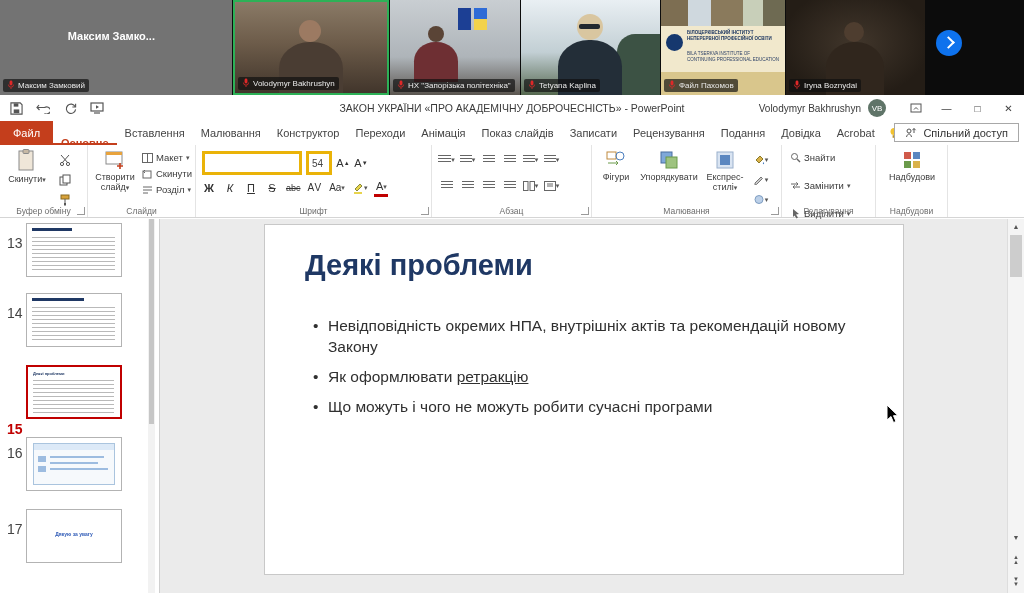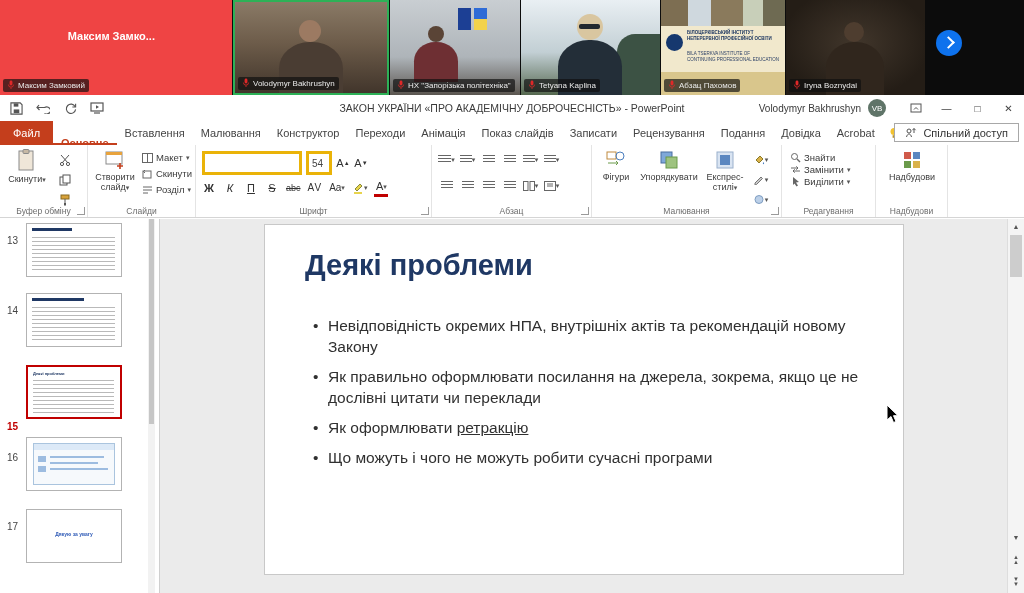--- a/index.html
+++ b/index.html
@@ -2,21 +2,21 @@
 <html><head>
 <meta charset="utf-8">
 <style>
   html,body{margin:0;padding:0;background:#000;}
   .screen{position:relative;width:1024px;height:593px;background:#fff;overflow:hidden;
           font-family:"Liberation Sans",sans-serif;color:#333;}
 
   
   .zoom-strip{position:absolute;left:0;top:0;width:1024px;height:95px;background:#0c0c0c;}
   .tile{position:absolute;top:0;height:95px;overflow:hidden;box-sizing:border-box;background:#1a1a1a;}
-  .tile-host{left:0;width:232px;background:#ef4444;}
+  .tile-host{left:0;width:232px;background:#737373;}
   .host-center{position:absolute;left:48%;top:30px;transform:translateX(-50%);color:#fff;
                font-size:11px;font-weight:bold;white-space:nowrap;}
   .nametag{position:absolute;left:3px;bottom:3px;display:flex;align-items:center;gap:3px;
            background:rgba(15,15,15,.68);color:#e9e9e9;font-size:8px;padding:1px 4px 2px;
            border-radius:2px;white-space:nowrap;max-width:95%;overflow:hidden;}
   .mic-ic{width:8px;height:10px;flex:0 0 auto;}
   .v1{left:233px;width:156px;border:2px solid #2db157;background:linear-gradient(180deg,#8a7a66 0%,#6d5c4a 45%,#41352b 100%);}
   .v2{left:390px;width:130px;background:linear-gradient(180deg,#c9ced2 0%,#aeb4b9 60%,#5b5650 100%);}
   .v3{left:521px;width:139px;background:linear-gradient(180deg,#e9eff3 0%,#c2cfd4 55%,#55684f 100%);}
   .v4{left:661px;width:124px;background:#e8d9a4;}
@@ -77,21 +77,21 @@
       repeating-linear-gradient(to bottom,#666 0 1px,transparent 1px 3px);}
   .fontbox{box-sizing:border-box;border:3px solid #eab308;height:19px;font-size:10px;color:#444;
            background:#fff;padding:9px 3px;font-family:"Liberation Sans",sans-serif;}
   .fbtn{display:inline-flex;align-items:center;justify-content:center;min-width:14px;height:16px;
         font-size:11px;cursor:pointer;color:#333;}
 
   
   .main{position:absolute;left:0;top:219px;width:1024px;height:374px;background:#ebebeb;}
   .thumbs{position:absolute;left:0;top:0;width:160px;height:374px;background:#fff;
           border-right:1px solid #cfcfcf;box-sizing:border-box;}
-  .thumb-num{position:absolute;left:7px;font-size:10px;color:#444;text-align:center;}
+  .thumb-num{position:absolute;left:7px;font-size:14px;color:#444;text-align:center;}
   .thumb{position:absolute;left:26px;width:96px;height:54px;background:#fff;border:1px solid #b3b3b3;
          box-sizing:border-box;overflow:hidden;cursor:pointer;}
   .thumb.selected{border:2px solid #c00000;}
   .t-title{position:absolute;left:5px;top:4px;font-size:4px;color:#1f3864;font-weight:bold;}
   .t-lines{position:absolute;left:5px;top:13px;right:6px;height:34px;
            background:repeating-linear-gradient(to bottom,#b9b9b9 0 1px,transparent 1px 4px);}
   .t-shot{position:absolute;left:6px;top:5px;right:6px;bottom:5px;border:1px solid #aac4de;background:#f6f9fc;}
   .t-shot .bar{position:absolute;left:0;top:0;right:0;height:6px;background:#dce9f7;}
   .t-shot .sq{position:absolute;width:8px;height:6px;background:#9dbce0;}
   .t-center{position:absolute;left:0;right:0;top:40%;text-align:center;font-size:5px;color:#2f5bb7;font-weight:bold;}
@@ -183,21 +183,21 @@
         <div class="banner-txt">БІЛОЦЕРКІВСЬКИЙ ІНСТИТУТ НЕПЕРЕРВНОЇ ПРОФЕСІЙНОЇ ОСВІТИ</div>
         <div class="banner-txt en">BILA TSERKVA INSTITUTE OF CONTINUING PROFESSIONAL EDUCATION</div>
       </div>
       <div class="banner-bot"></div>
       <div class="nametag">
         <svg class="mic-ic" viewBox="0 0 10 12">
             <rect x="3.2" y="0.5" width="3.6" height="6" rx="1.8" fill="#e02828"></rect>
             <path d="M1.8 5.5a3.2 3.2 0 0 0 6.4 0" stroke="#e02828" stroke-width="1" fill="none"></path>
             <line x1="5" y1="9" x2="5" y2="11" stroke="#e02828" stroke-width="1"></line>
           </svg>
-        <span>Абзац Пахомов</span>
+        <span>Файл Пахомов</span>
       </div>
     </div>
 
     <div class="tile v5">
       <div class="head" style="left:58px;top:22px;width:20px;height:20px;background:#4e3d2f;"></div>
       <div class="torso" style="left:40px;top:42px;width:58px;height:53px;background:#30261d;"></div>
       <div class="nametag">
         <svg class="mic-ic" viewBox="0 0 10 12">
             <rect x="3.2" y="0.5" width="3.6" height="6" rx="1.8" fill="#e02828"></rect>
             <path d="M1.8 5.5a3.2 3.2 0 0 0 6.4 0" stroke="#e02828" stroke-width="1" fill="none"></path>
@@ -483,21 +483,21 @@
             <svg width="12" height="11" viewBox="0 0 12 11">
               <circle cx="6" cy="5.5" r="4" fill="#bcd0e8" stroke="#7f9ec2"></circle>
             </svg>
           </span>
       </div>
       <div class="glabel">Малювання</div>
       <span class="launcher"></span>
     </div>
 
     <div class="group" style="left:782px;width:94px;">
-      <div style="position:absolute;left:8px;top:7px;display:flex;flex-direction:column;gap:1px;">
+      <div style="position:absolute;left:8px;top:7px;display:flex;flex-direction:column;gap:17px;">
         <span class="smallrow">
             <svg width="11" height="11" viewBox="0 0 11 11">
               <circle cx="4.5" cy="4.5" r="3" fill="none" stroke="#666"></circle>
               <line x1="7" y1="7" x2="10" y2="10" stroke="#666" stroke-width="1.4"></line>
             </svg>
             <span>Знайти</span>
           </span>
         <span class="smallrow caret">
             <svg width="11" height="11" viewBox="0 0 11 11">
               <path d="M1 4h7M8 4 6.3 2.3M8 4 6.3 5.7" fill="none" stroke="#666"></path>
@@ -543,21 +543,21 @@
         <div class="t-title" style="width:52px;height:3px;background:#1f3864;"></div>
         <div class="t-lines"></div>
       </div>
 
       <span class="thumb-num" style="top:158px;color:#c00000;font-weight:bold;margin-top:44px;">15</span>
       <div class="thumb selected" style="top:146px;">
         <div class="t-title">Деякі проблеми</div>
         <div class="t-lines"></div>
       </div>
 
-      <span class="thumb-num" style="top:233px;">16</span>
+      <span class="thumb-num" style="top:226px;">16</span>
       <div class="thumb" style="top:218px;">
         <div class="t-shot">
           <div class="bar"></div>
           <div class="sq" style="left:4px;top:12px;"></div>
           <div class="sq" style="left:4px;top:22px;"></div>
           <div class="sq" style="left:16px;top:12px;width:54px;height:2px;"></div>
           <div class="sq" style="left:16px;top:18px;width:48px;height:2px;"></div>
           <div class="sq" style="left:16px;top:24px;width:58px;height:2px;"></div>
         </div>
       </div>
@@ -570,21 +570,20 @@
       <div class="panel-scroll">
         <div class="pthumb"></div>
       </div>
     </div>
 
     <div class="canvas">
       <div class="slide">
         <div class="slide-title">Деякі проблеми</div>
         <div class="bullets">
           <div class="bullet"><span>Невідповідність окремих НПА, внутрішніх актів та рекомендацій новому Закону</span></div>
-          <div class="bullet"><span>Як правильно оформлювати посилання на джерела, зокрема, якщо це не дослівні цитати чи переклади</span></div>
           <div class="bullet"><span>Як оформлювати </span><span class="uline">ретракцію</span></div>
           <div class="bullet"><span>Що можуть і чого не можуть робити сучасні програми</span></div>
         </div>
       </div>
     </div>
 
     <div class="vscroll">
       <span class="sbtn" style="top:0;">▲</span>
       <div class="sthumb"></div>
       <span class="sbtn" style="bottom:48px;">▼</span>

